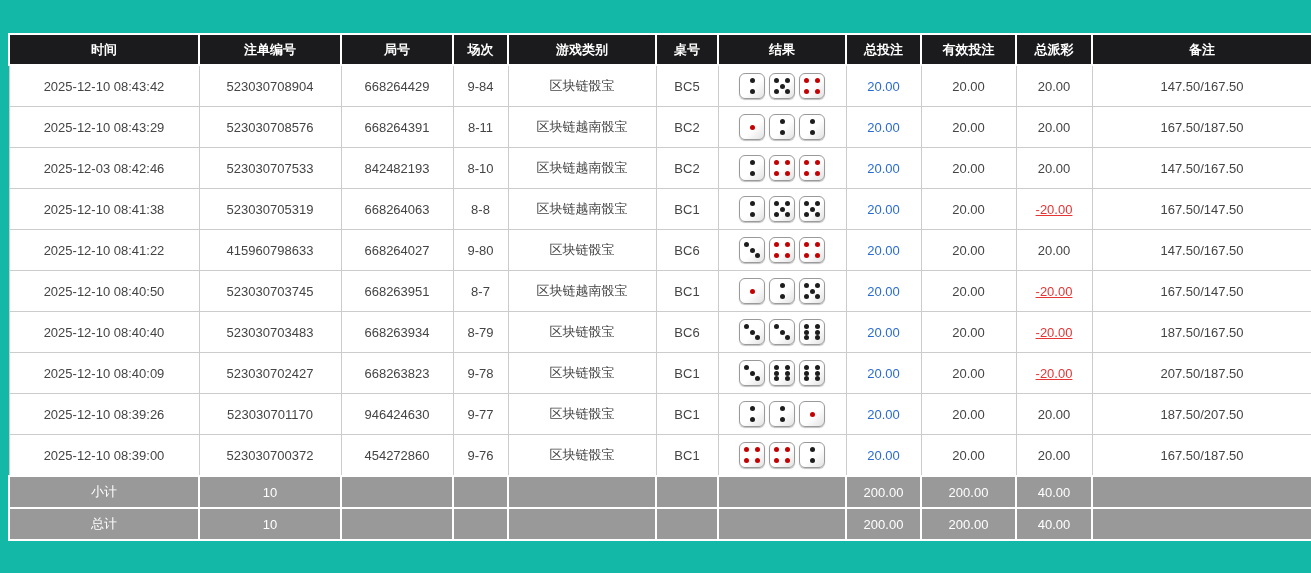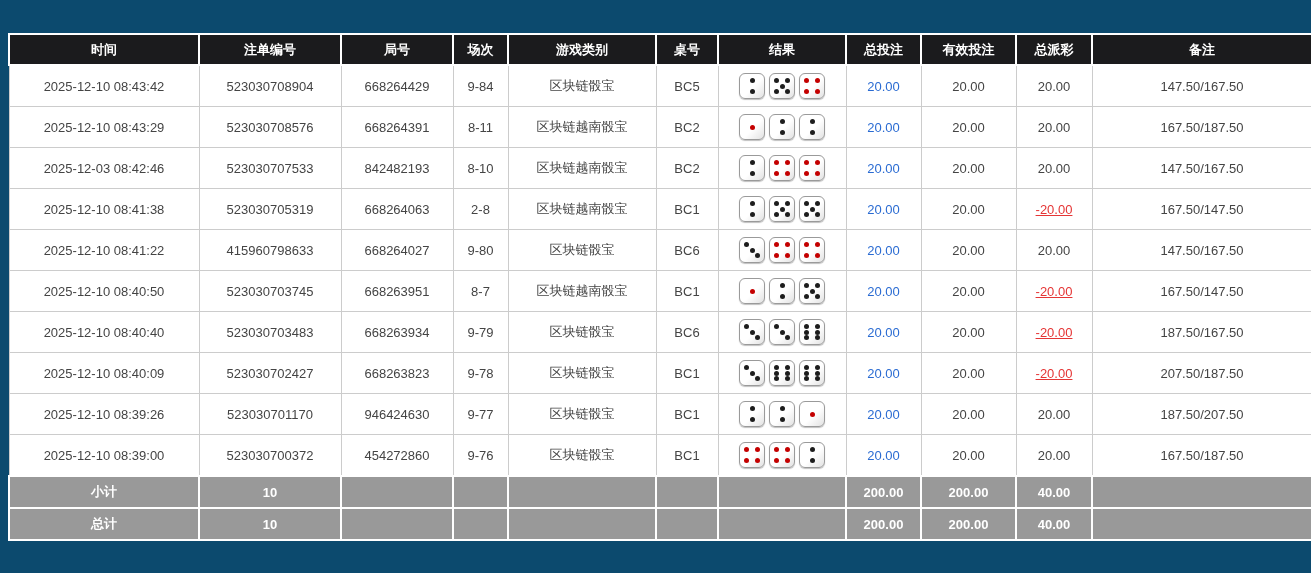--- a/index.html
+++ b/index.html
@@ -6,21 +6,21 @@
     margin: 0;
     padding: 0;
     background: #ffffff;
     font-family: "Liberation Sans", "DejaVu Sans", sans-serif;
   }
   .page {
     width: 1311px;
     height: 573px;
     position: relative;
     overflow: hidden;
-    background: #0c4a6e;
+    background: #14b8a6;
   }
   table.records {
     position: absolute;
     left: 8px;
     top: 33px;
     width: 1303px;
     border-collapse: collapse;
     table-layout: fixed;
   }
   table.records th {
@@ -42,21 +42,21 @@
     text-align: center;
     vertical-align: middle;
     border: 1px solid #cccccc;
     padding: 0;
     white-space: nowrap;
     overflow: hidden;
   }
   table.records tr.footer-row td {
     background: #999999;
     color: #ffffff;
-    font-weight: bold;
+    font-weight: normal;
     height: 30px;
     border: 2px solid #ffffff;
     margin-top: 18px;
   }
   .amount-link { color: #2a6bd2; cursor: pointer; }
   .amount-neg  { color: #e53535; text-decoration: underline; }
   .dice-wrap {
     display: inline-flex;
     gap: 4px;
     align-items: center;
@@ -209,21 +209,21 @@
             </span></td>
           <td><span class="amount-link">20.00</span></td>
           <td>20.00</td>
           <td>20.00</td>
           <td>147.50/167.50</td>
         </tr>
         <tr>
           <td>2025-12-10 08:41:38</td>
           <td>523030705319</td>
           <td>668264063</td>
-          <td>2-8</td>
+          <td>8-8</td>
           <td>区块链越南骰宝</td>
           <td>BC1</td>
           <td><span class="dice-wrap">
               <span class="die">
                 <i class="pip pos-tc black"></i>
                 <i class="pip pos-bc black"></i>
               </span>
               <span class="die">
                 <i class="pip pos-tl black"></i>
                 <i class="pip pos-tr black"></i>
@@ -300,21 +300,21 @@
             </span></td>
           <td><span class="amount-link">20.00</span></td>
           <td>20.00</td>
           <td><span class="amount-neg">-20.00</span></td>
           <td>167.50/147.50</td>
         </tr>
         <tr>
           <td>2025-12-10 08:40:40</td>
           <td>523030703483</td>
           <td>668263934</td>
-          <td>9-79</td>
+          <td>8-79</td>
           <td>区块链骰宝</td>
           <td>BC6</td>
           <td><span class="dice-wrap">
               <span class="die">
                 <i class="pip pos-tl black"></i>
                 <i class="pip pos-c black"></i>
                 <i class="pip pos-br black"></i>
               </span>
               <span class="die">
                 <i class="pip pos-tl black"></i>

